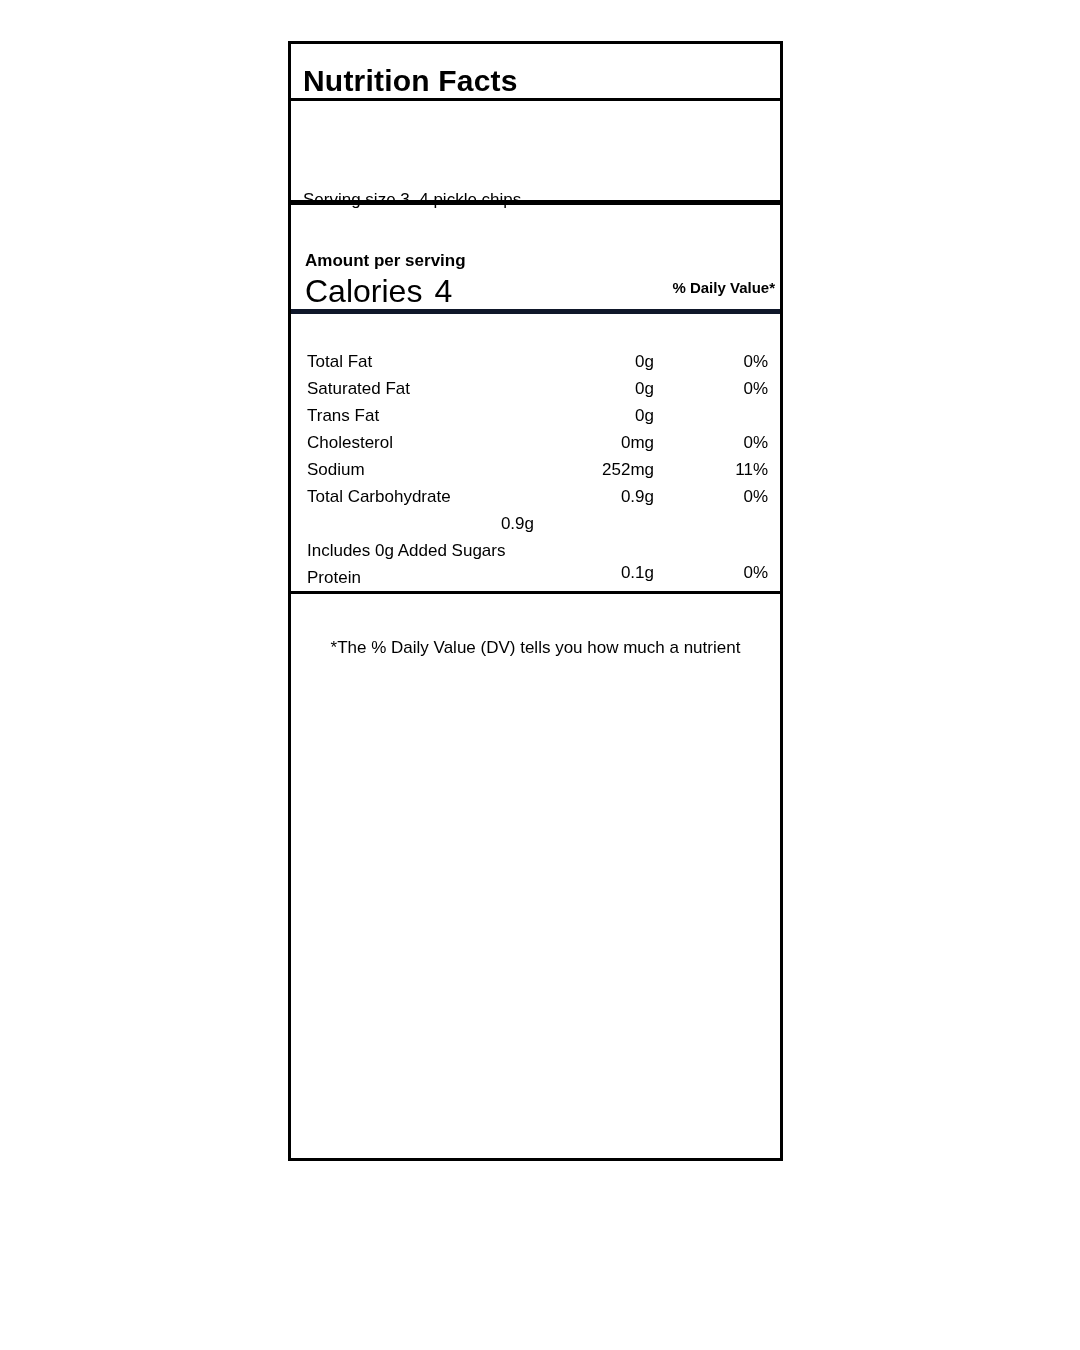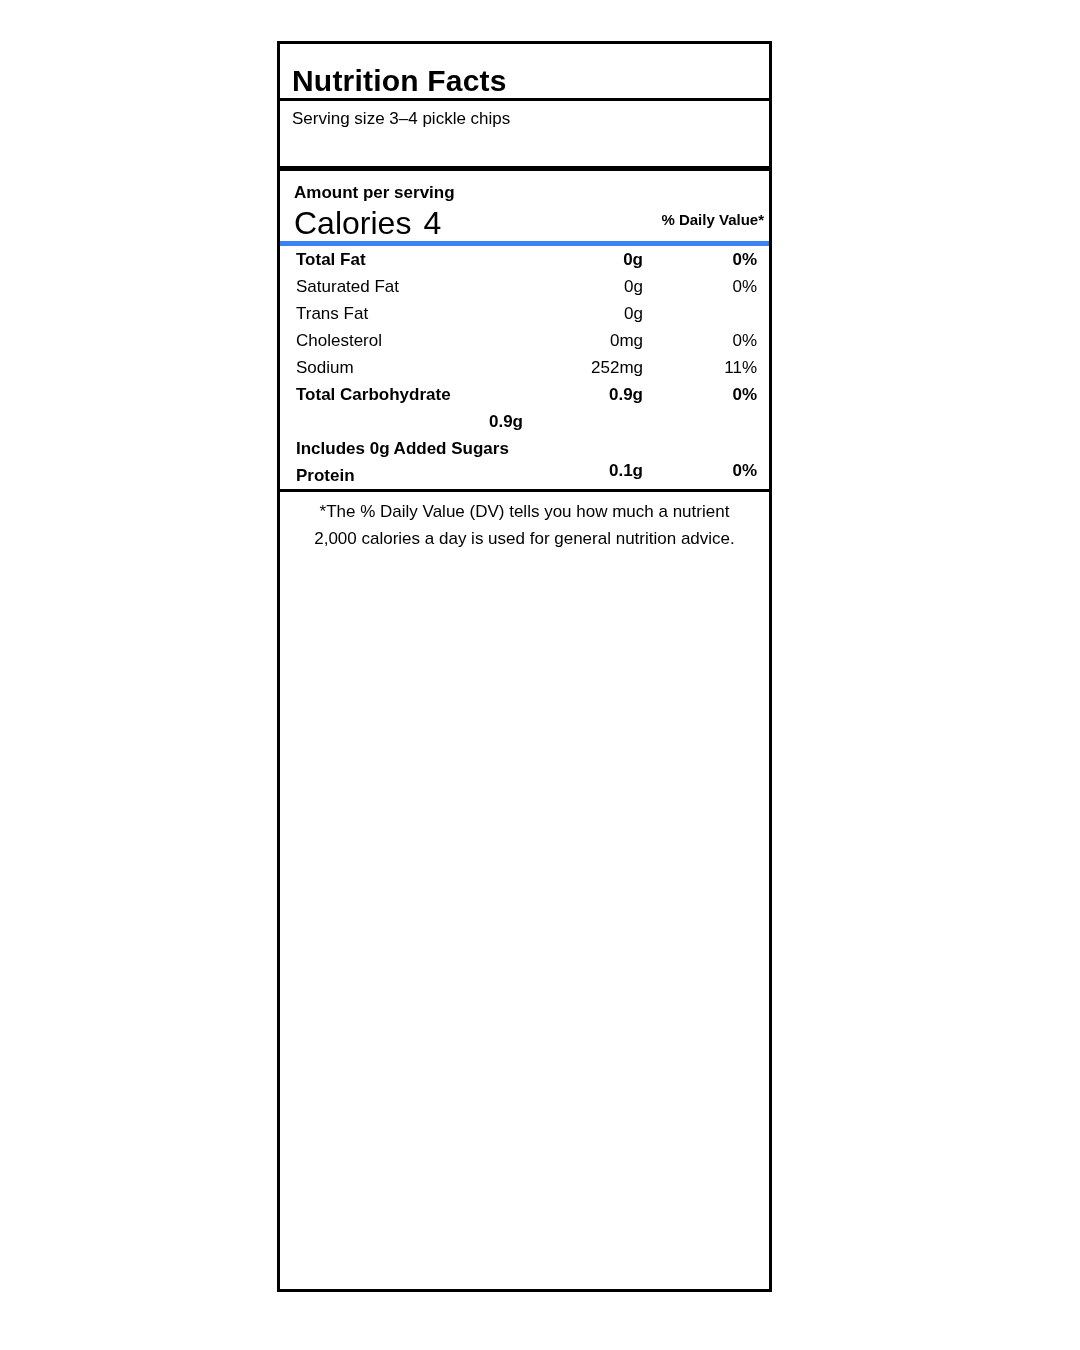--- a/index.html
+++ b/index.html
@@ -11,29 +11,30 @@
   }
   .page {
     position: relative;
     width: 1080px;
     height: 1350px;
     background: #ffffff;
     overflow: hidden;
   }
   .nf-box {
     position: absolute;
-    left: 277px;
+    left: 288px;
     top: 41px;
     width: 495px;
-    height: 1251px;
+    height: 1120px;
     border: 3px solid #000000;
     box-sizing: border-box;
     background: #ffffff;
     display: flex;
     flex-direction: column;
+    gap: 34px;
   }
   
   .sec-title {
     height: 52px;
     border-bottom: 3px solid #000000;
     display: flex;
     align-items: flex-end;
     padding: 0 0 2px 12px;
     box-sizing: content-box;
   }
@@ -44,25 +45,25 @@
     line-height: 1;
   }
   
   .sec-serving {
     height: 70px;
     border-bottom: 5px solid #000000;
     padding: 4px 12px 0 12px;
     box-sizing: border-box;
     font-size: 17px;
   }
-  .serving-line { line-height: 28px; }
+  .serving-line { line-height: 28px; margin-top: 47px; }
   
   .sec-calories {
     height: 75px;
-    border-bottom: 5px solid #3b82f6;
+    border-bottom: 5px solid #0f172a;
     padding: 10px 15px 0 14px;
     box-sizing: border-box;
     position: relative;
   }
   .amount-per-serving {
     font-size: 17px;
     font-weight: bold;
     line-height: 24px;
   }
   .calories-line {
@@ -87,21 +88,21 @@
     font-size: 17px;
   }
   .n-row {
     display: grid;
     grid-template-columns: 1fr 120px 114px;
     height: 27px;
     line-height: 27px;
     padding: 0 12px 0 16px;
   }
   .n-row .na, .n-row .nd { text-align: right; }
-  .em { font-weight: bold; }
+  .em { font-weight: normal; }
   .raised { position: relative; top: -5px; }
   
   .sec-footnote {
     flex: 1;
     padding: 6px 14px 0 14px;
     font-size: 17px;
   }
   .fn-line { line-height: 27px; text-align: center; }
 </style>
 </head>
@@ -178,17 +179,16 @@
       <div class="n-row em">
         <span class="nl">Protein</span>
         <span class="na raised">0.1g</span>
         <span class="nd raised">0%</span>
       </div>
 
     </div>
 
     <div class="sec-footnote">
       <div class="fn-line">*The % Daily Value (DV) tells you how much a nutrient</div>
-      <div class="fn-line">2,000 calories a day is used for general nutrition advice.</div>
     </div>
 
   </div>
 </div>
 
 </body></html>

